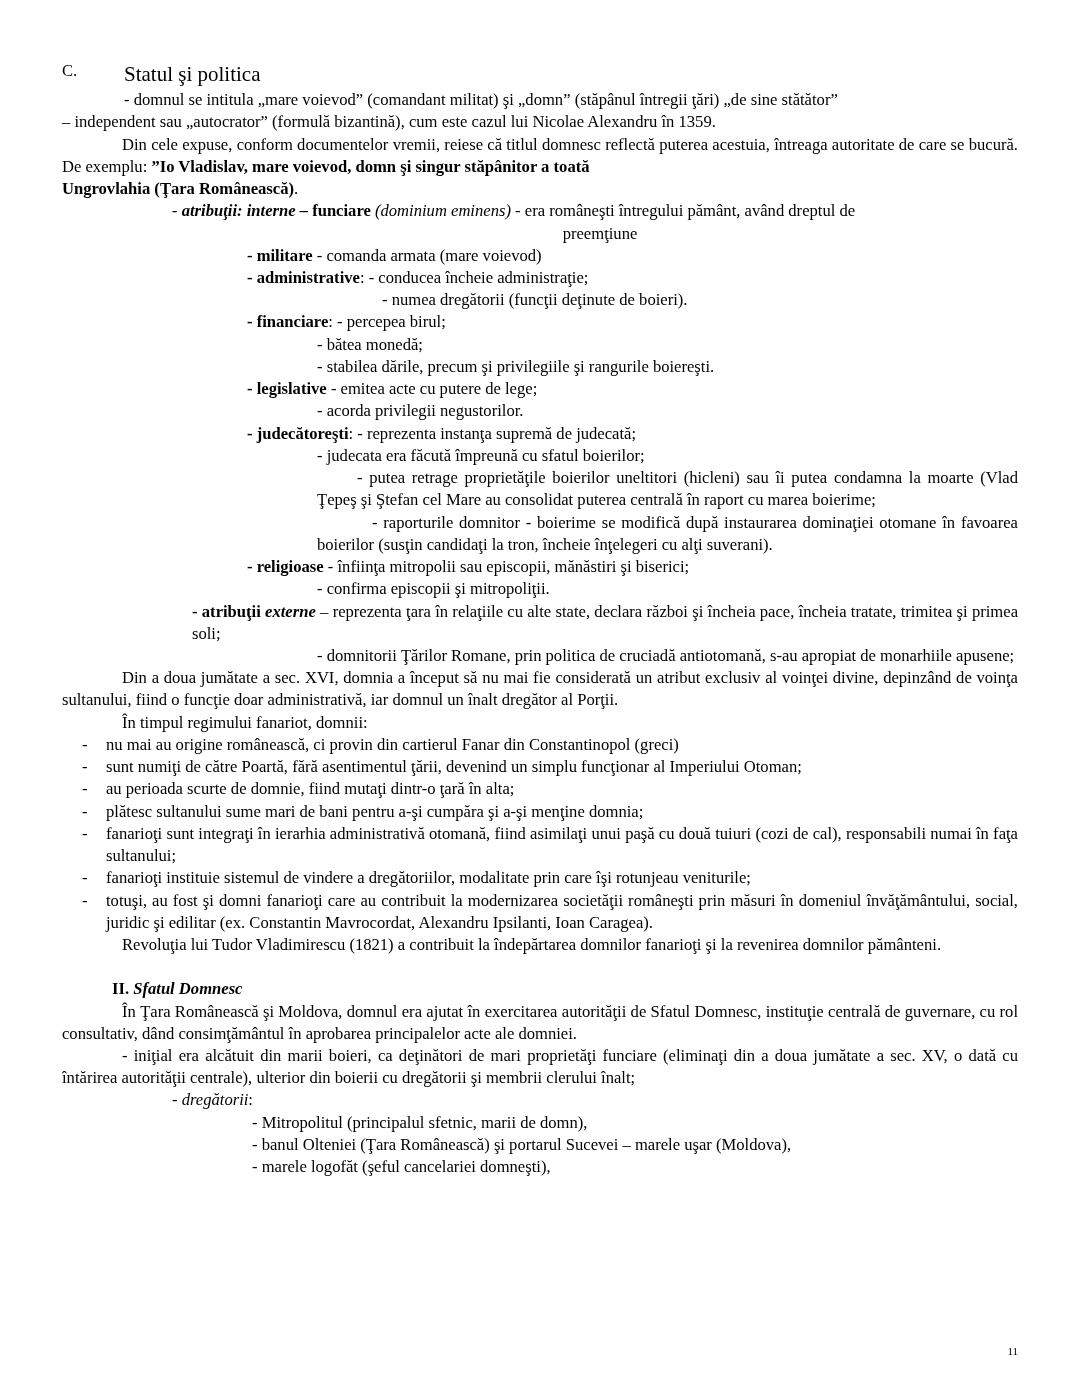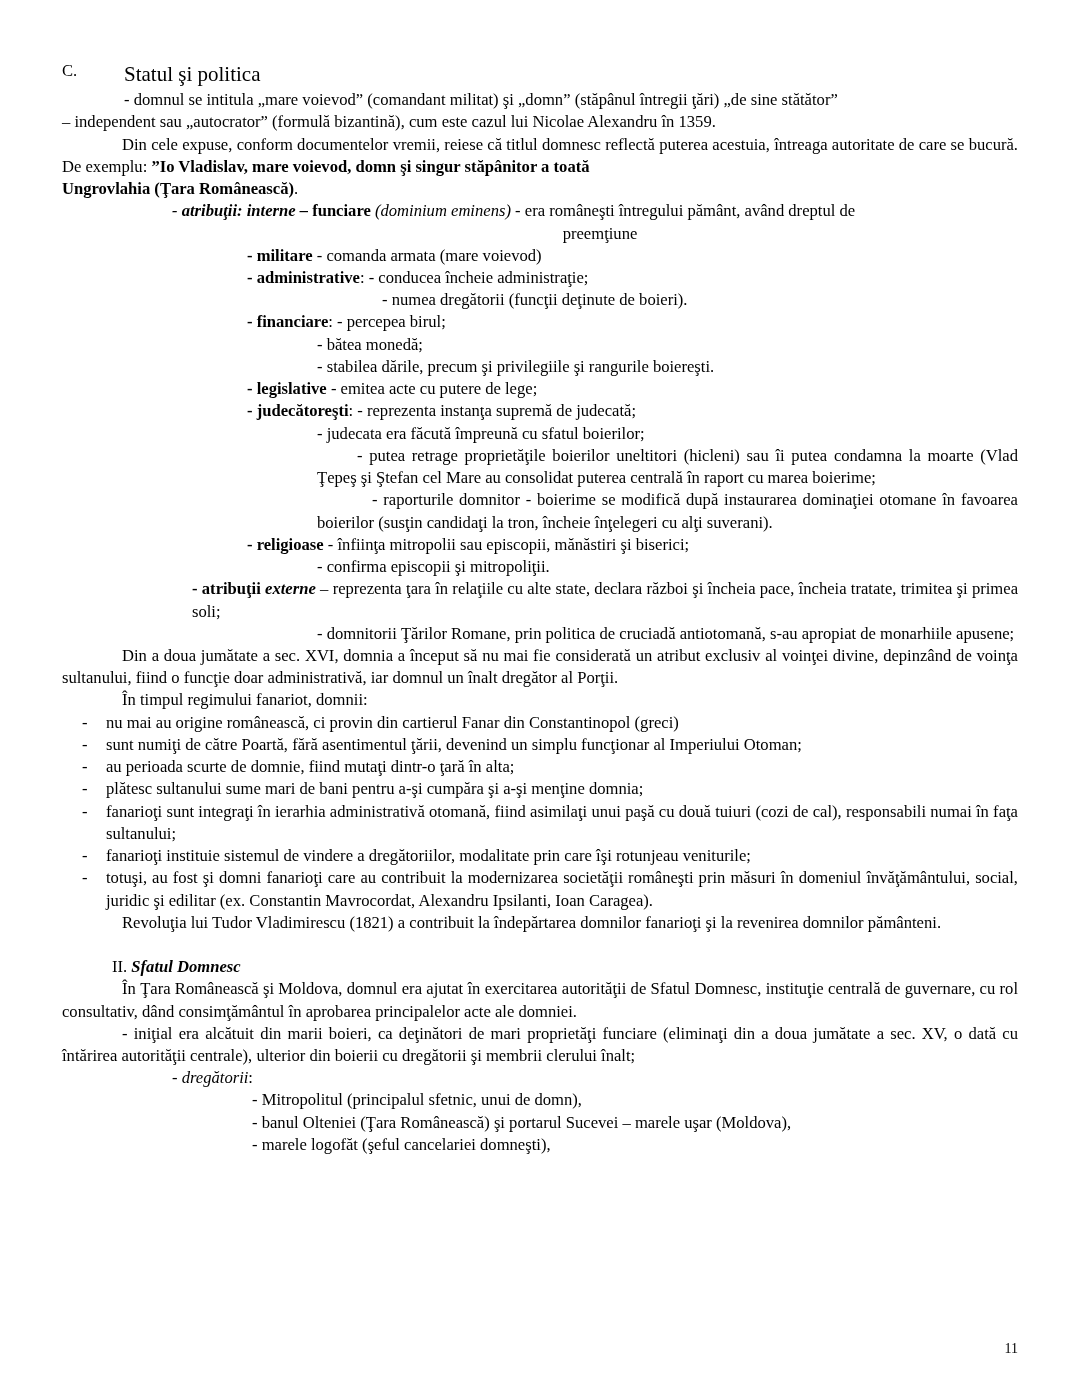--- a/index.html
+++ b/index.html
@@ -66,28 +66,28 @@
   }
   .dash-list li .txt {
     flex: 1 1 auto;
     text-align: justify;
   }
 
   .sec-head {
     margin-top: 22px;
     padding-left: 50px;
   }
-  .sec-head .num { font-style: normal; }
+  .sec-head .num { font-style: normal; font-weight: bold; }
   .sec-head .nm { font-style: italic; font-weight: bold; }
 
   .pagenum {
     position: absolute;
     right: 62px;
     bottom: 38px;
-    font-size: 14px;
+    font-size: 11px;
   }
 </style>
 </head>
 <body>
 
 <div class="page">
 
   <div class="heading-c">
     <span class="letter">C.</span>
     <span class="title">Statul şi politica</span>
@@ -105,20 +105,21 @@
   <p class="p ind-3"><b>- militare</b><span> - comanda armata (mare voievod)</span></p>
 
   <p class="p ind-3"><b>- administrative</b><span>: - conducea încheie administraţie;</span></p>
   <p class="p ind-5">- numea dregătorii (funcţii deţinute de boieri).</p>
 
   <p class="p ind-3"><b>- financiare</b><span>: - percepea birul;</span></p>
   <p class="p ind-4">- bătea monedă;</p>
   <p class="p ind-4">- stabilea dările, precum şi privilegiile şi rangurile boiereşti.</p>
 
   <p class="p ind-3"><b>- legislative</b><span> - emitea acte cu putere de lege;</span></p>
+  <p class="p ind-4">- acorda privilegii negustorilor.</p>
 
   <p class="p ind-3"><b>- judecătoreşti</b><span>: - reprezenta instanţa supremă de judecată;</span></p>
   <p class="p ind-4">- judecata era făcută împreună cu sfatul boierilor;</p>
   <p class="p ind-4" style="text-indent:40px;">- putea retrage proprietăţile boierilor uneltitori (hicleni) sau îi putea condamna la moarte (Vlad Ţepeş şi Ştefan cel Mare au consolidat puterea centrală în raport cu marea boierime;</p>
   <p class="p ind-4" style="text-indent:55px;">- raporturile domnitor - boierime se modifică după instaurarea dominaţiei otomane în favoarea boierilor (susţin candidaţi la tron, încheie înţelegeri cu alţi suverani).</p>
 
   <p class="p ind-3"><b>- religioase</b><span> - înfiinţa mitropolii sau episcopii, mănăstiri şi biserici;</span></p>
   <p class="p ind-4">- confirma episcopii şi mitropoliţii.</p>
 
   <p class="p" style="padding-left:130px;"><b>- atribuţii </b><b><i>externe</i></b><span> – reprezenta ţara în relaţiile cu alte state, declara război şi încheia pace, încheia tratate, trimitea şi primea soli;</span></p>
@@ -162,18 +163,18 @@
 
   <p class="p ti-1">Revoluţia lui Tudor Vladimirescu (1821) a contribuit la îndepărtarea domnilor fanarioţi şi la revenirea domnilor pământeni.</p>
 
   <p class="p sec-head"><span class="num">II. </span><span class="nm">Sfatul Domnesc</span></p>
 
   <p class="p ti-1">În Ţara Românească şi Moldova, domnul era ajutat în exercitarea autorităţii de Sfatul Domnesc, instituţie centrală de guvernare, cu rol consultativ, dând consimţământul în aprobarea principalelor acte ale domniei.</p>
   <p class="p ti-1">- iniţial era alcătuit din marii boieri, ca deţinători de mari proprietăţi funciare (eliminaţi din a doua jumătate a sec. XV, o dată cu întărirea autorităţii centrale), ulterior din boierii cu dregătorii şi membrii clerului înalt;</p>
 
   <p class="p" style="padding-left:110px;"><i>- dregătorii</i><span>:</span></p>
 
-  <p class="p" style="padding-left:190px;">- Mitropolitul (principalul sfetnic, unui de domn),</p>
+  <p class="p" style="padding-left:190px;">- Mitropolitul (principalul sfetnic, marii de domn),</p>
   <p class="p" style="padding-left:190px;">- banul Olteniei (Ţara Românească) şi portarul Sucevei – marele uşar (Moldova),</p>
   <p class="p" style="padding-left:190px;">- marele logofăt (şeful cancelariei domneşti),</p>
 
   <div class="pagenum">11</div>
 </div>
 
 </body></html>

